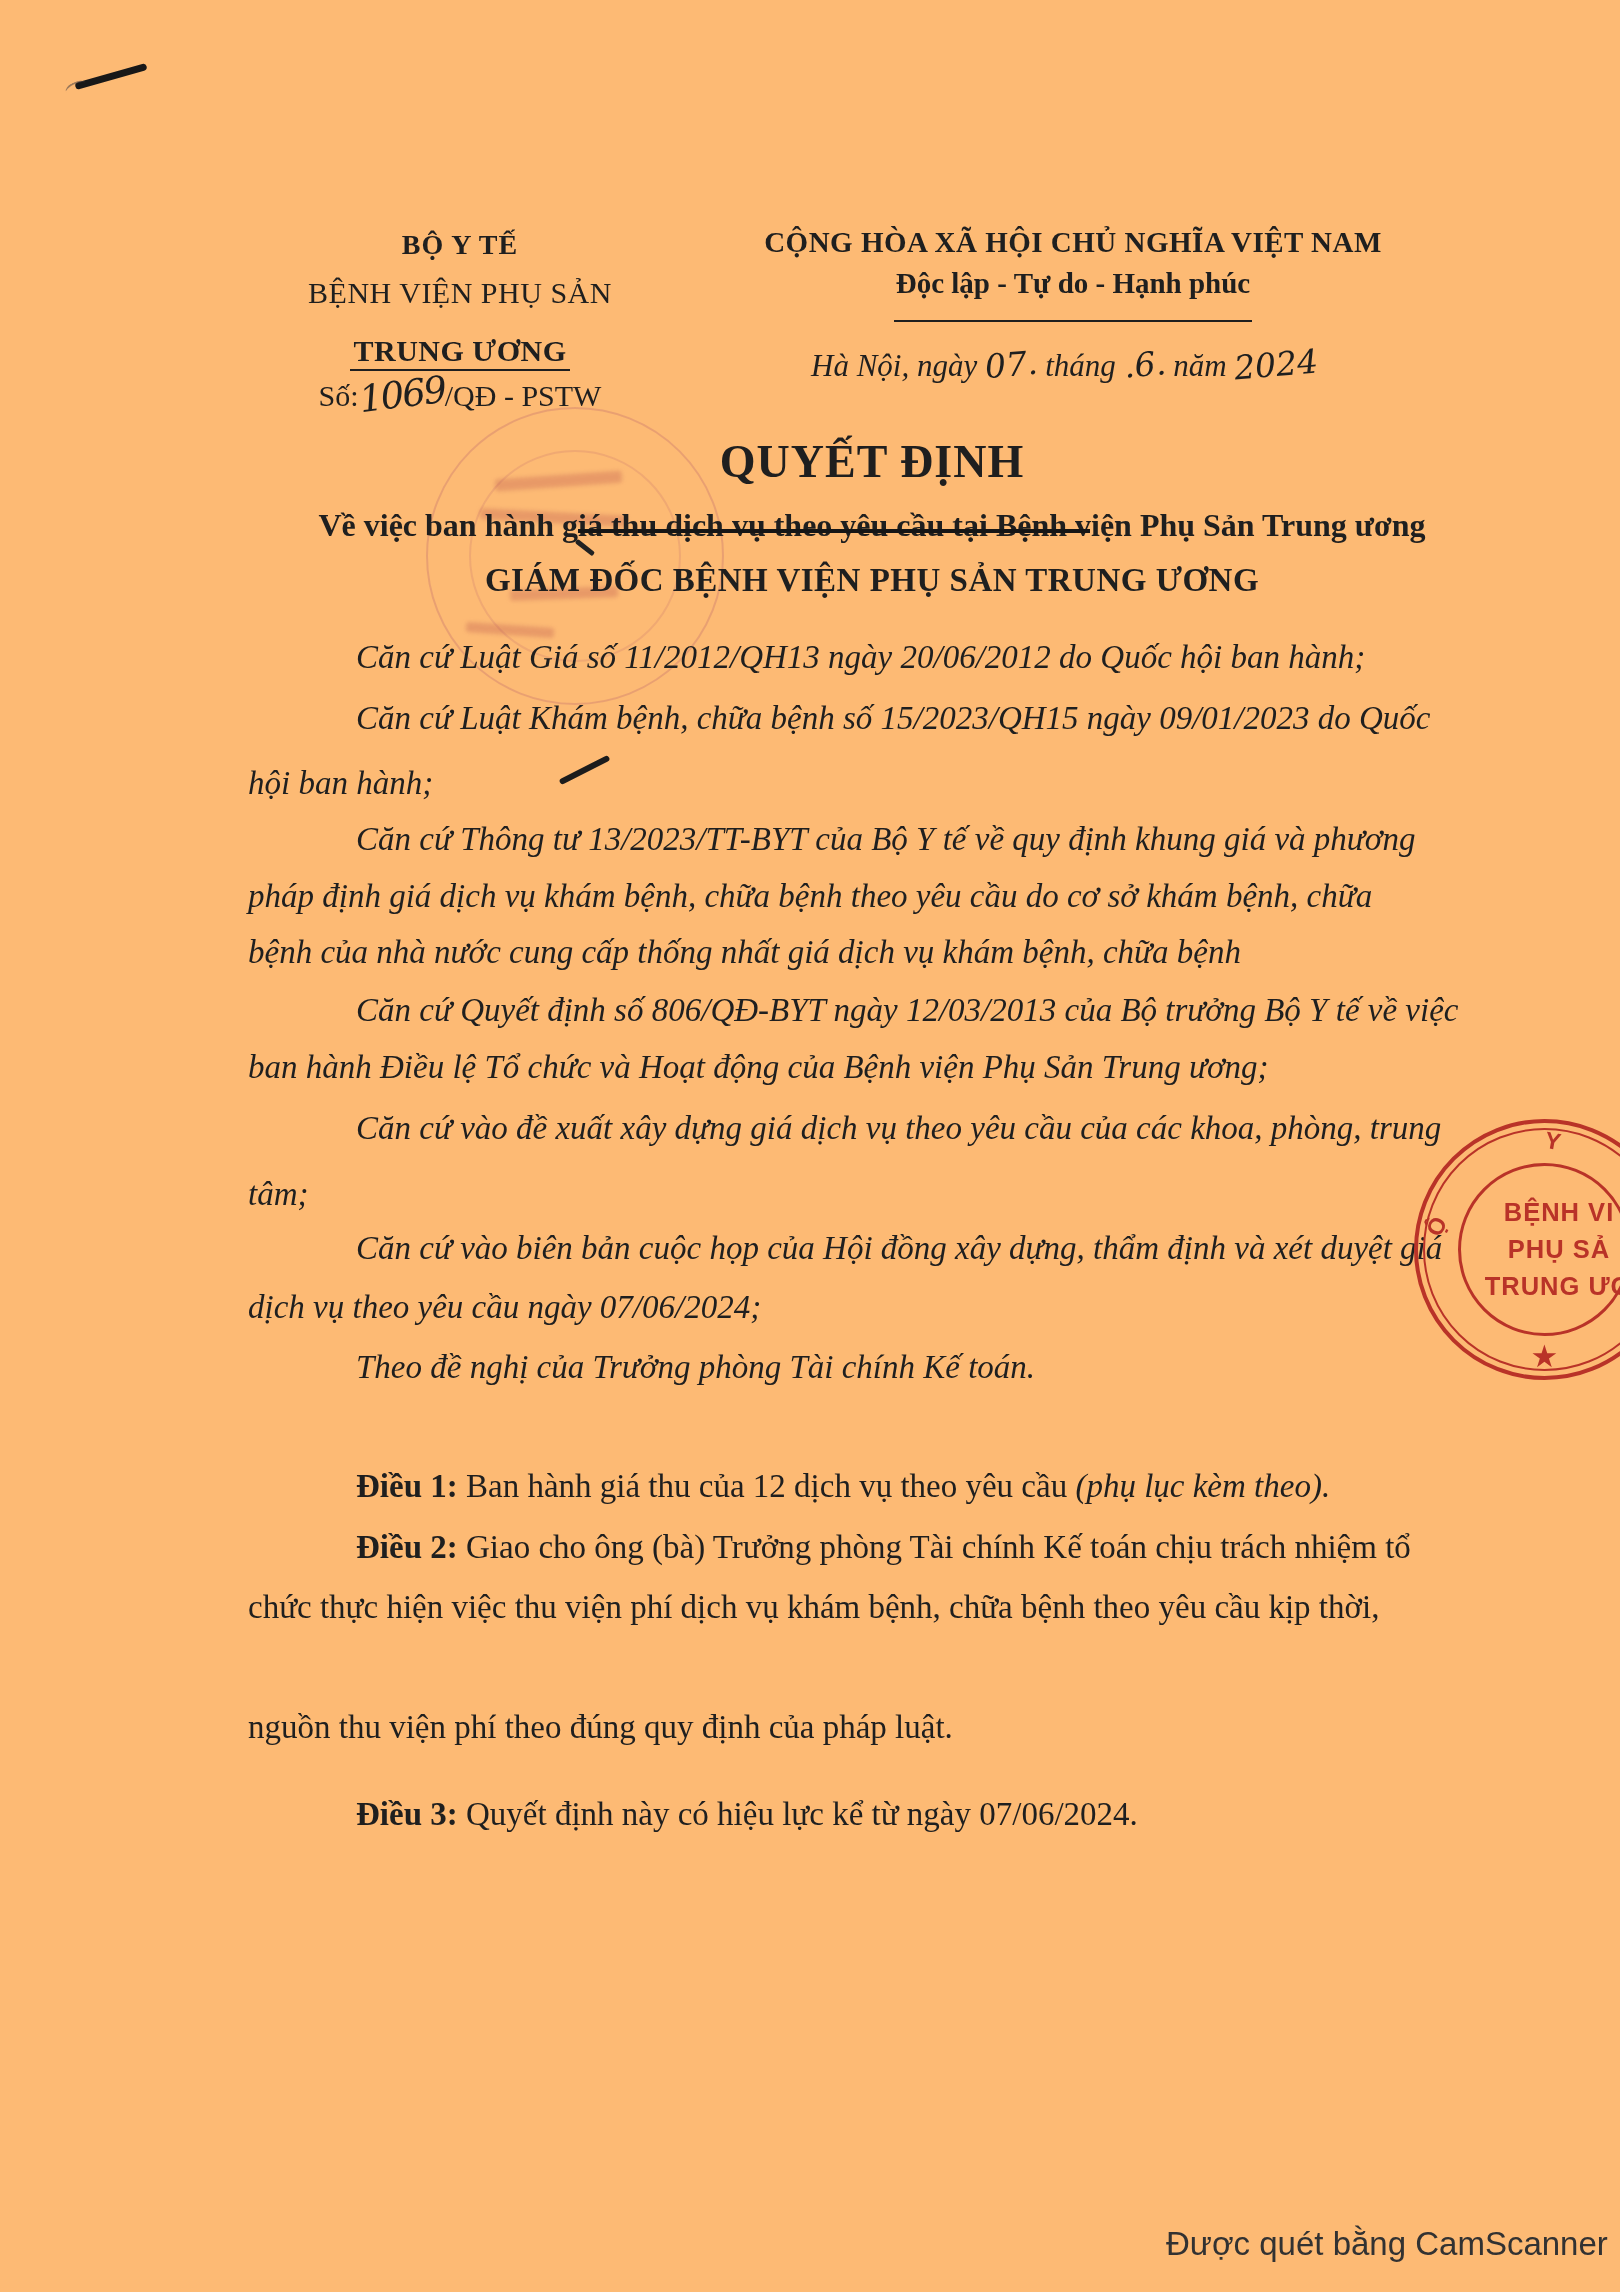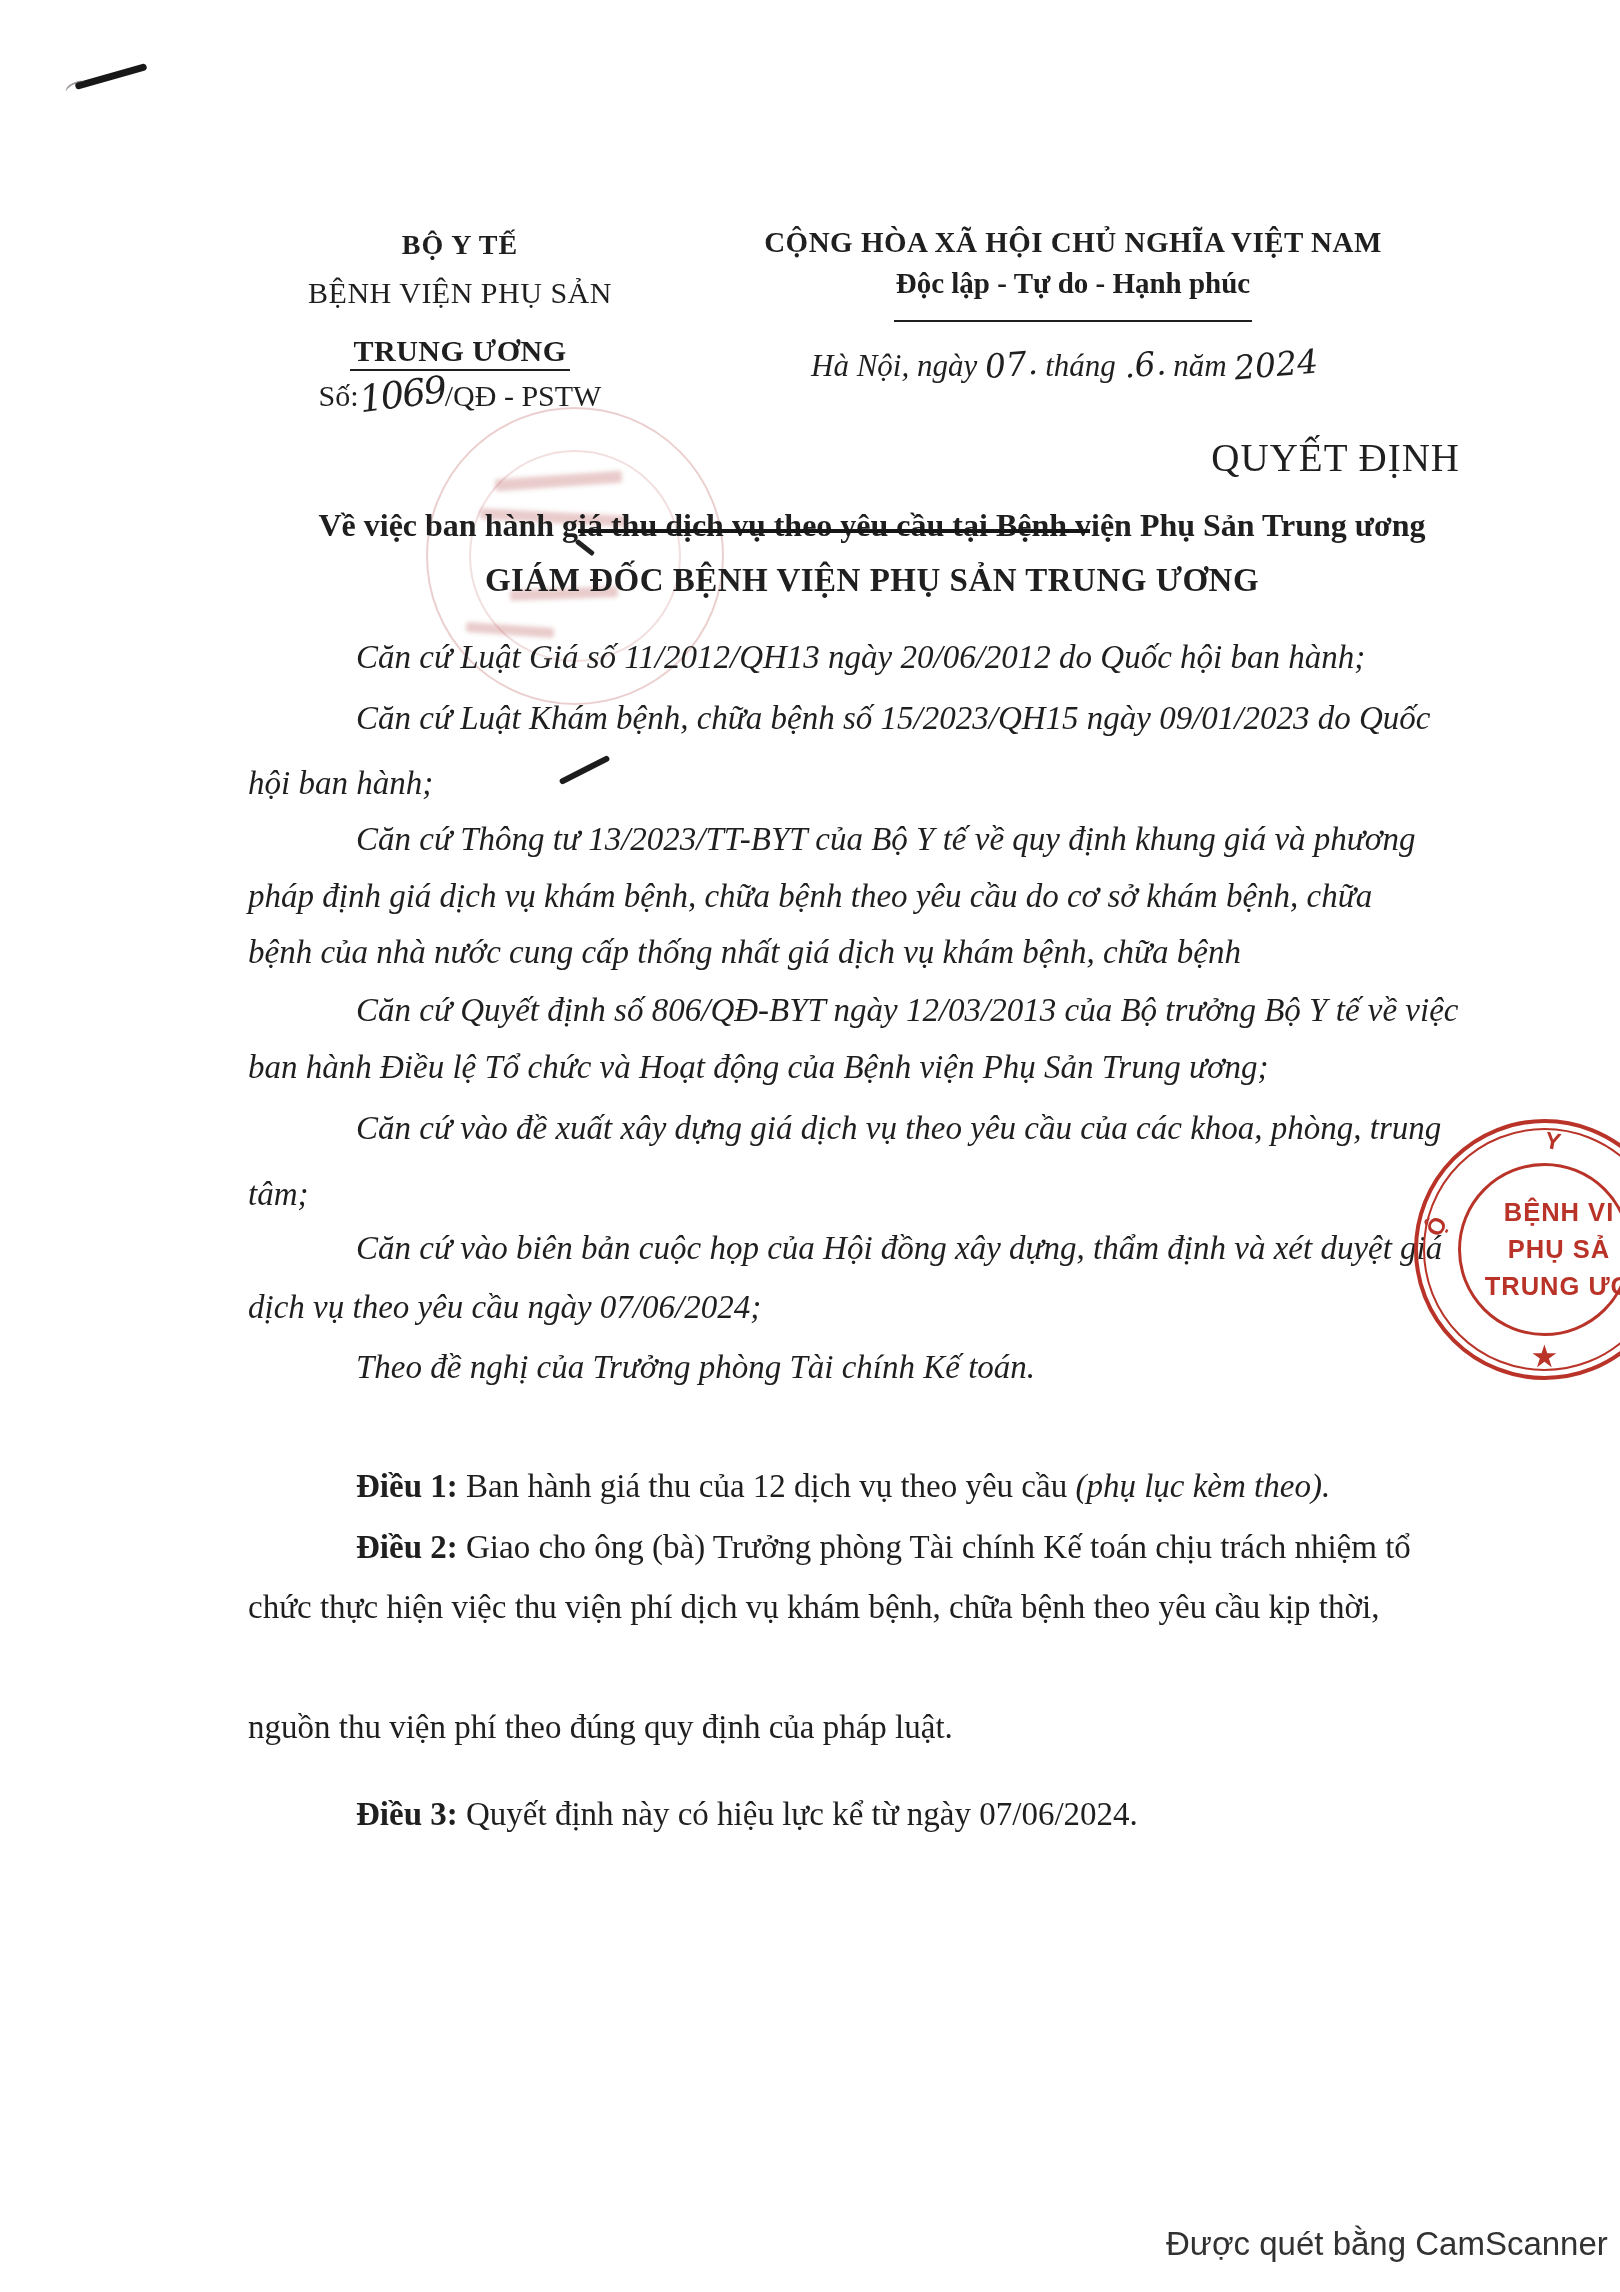--- a/index.html
+++ b/index.html
@@ -1,19 +1,19 @@
 <!DOCTYPE html>
 <html><head>
 <meta charset="utf-8">
 <style>
   html,body{margin:0;padding:0;background:#e8e8e8;}
   .page{
     position:relative;
     width:1620px;height:2293px;
-    background:#ffffff;
+    background:#fdba74;
     overflow:hidden;
     font-family:"Liberation Serif","DejaVu Serif",serif;
     color:#1f1f1f;
   }
   
   .pen-stroke{
     position:absolute;left:74px;top:73px;width:74px;height:6.9px;
     background:#181818;border-radius:3.9px;transform:rotate(-16deg);
   }
   .pen-hook{
@@ -31,22 +31,22 @@
     display:inline-block;font-style:italic;font-size:37px;letter-spacing:-2px;
     transform:rotate(-7deg) translateY(1px);font-family:"DejaVu Serif",serif;
   }
   .hdr-right{position:absolute;left:735px;top:228px;width:676px;text-align:center;line-height:1;}
   .hdr-right .c1{font-size:29px;font-weight:bold;letter-spacing:0.5px;}
   .hdr-right .c2{font-size:29px;font-weight:bold;margin-top:11.8px;display:inline-block;
                  border-bottom:2.9px solid #1f1f1f;padding:0 2px 22px 2px;}
   .date-line{position:absolute;left:811px;top:345px;font-style:italic;font-size:31px;white-space:nowrap;}
   .date-line .hand{font-size:33px;letter-spacing:0;transform:rotate(-5deg);}
   
-  .doc-title{position:absolute;left:284px;top:435px;width:1176px;text-align:right;
-             font-size:39px;font-weight:normal;letter-spacing:1px;}
+  .doc-title{position:absolute;left:284px;top:435px;width:1176px;text-align:center;
+             font-size:46px;font-weight:bold;letter-spacing:1px;}
   .doc-subject{position:absolute;left:225px;top:487px;width:1294px;text-align:center;
                font-size:32px;font-weight:bold;margin-top:20px;}
   .subject-underline{position:absolute;left:578px;top:529px;width:512px;height:3.9px;background:#161616;}
   .accent-mark{position:absolute;left:574px;top:545px;width:21.6px;height:4.9px;background:#222;
                border-radius:2px;transform:rotate(38deg);}
   .doc-issuer{position:absolute;left:284px;top:562px;width:1176px;text-align:center;
               font-size:33px;font-weight:bold;letter-spacing:0.5px;}
   
   .ghost-stamp{position:absolute;left:426px;top:407px;width:294px;height:294px;border-radius:50%;
                border:2.9px solid rgba(195,110,110,.33);pointer-events:none;}

